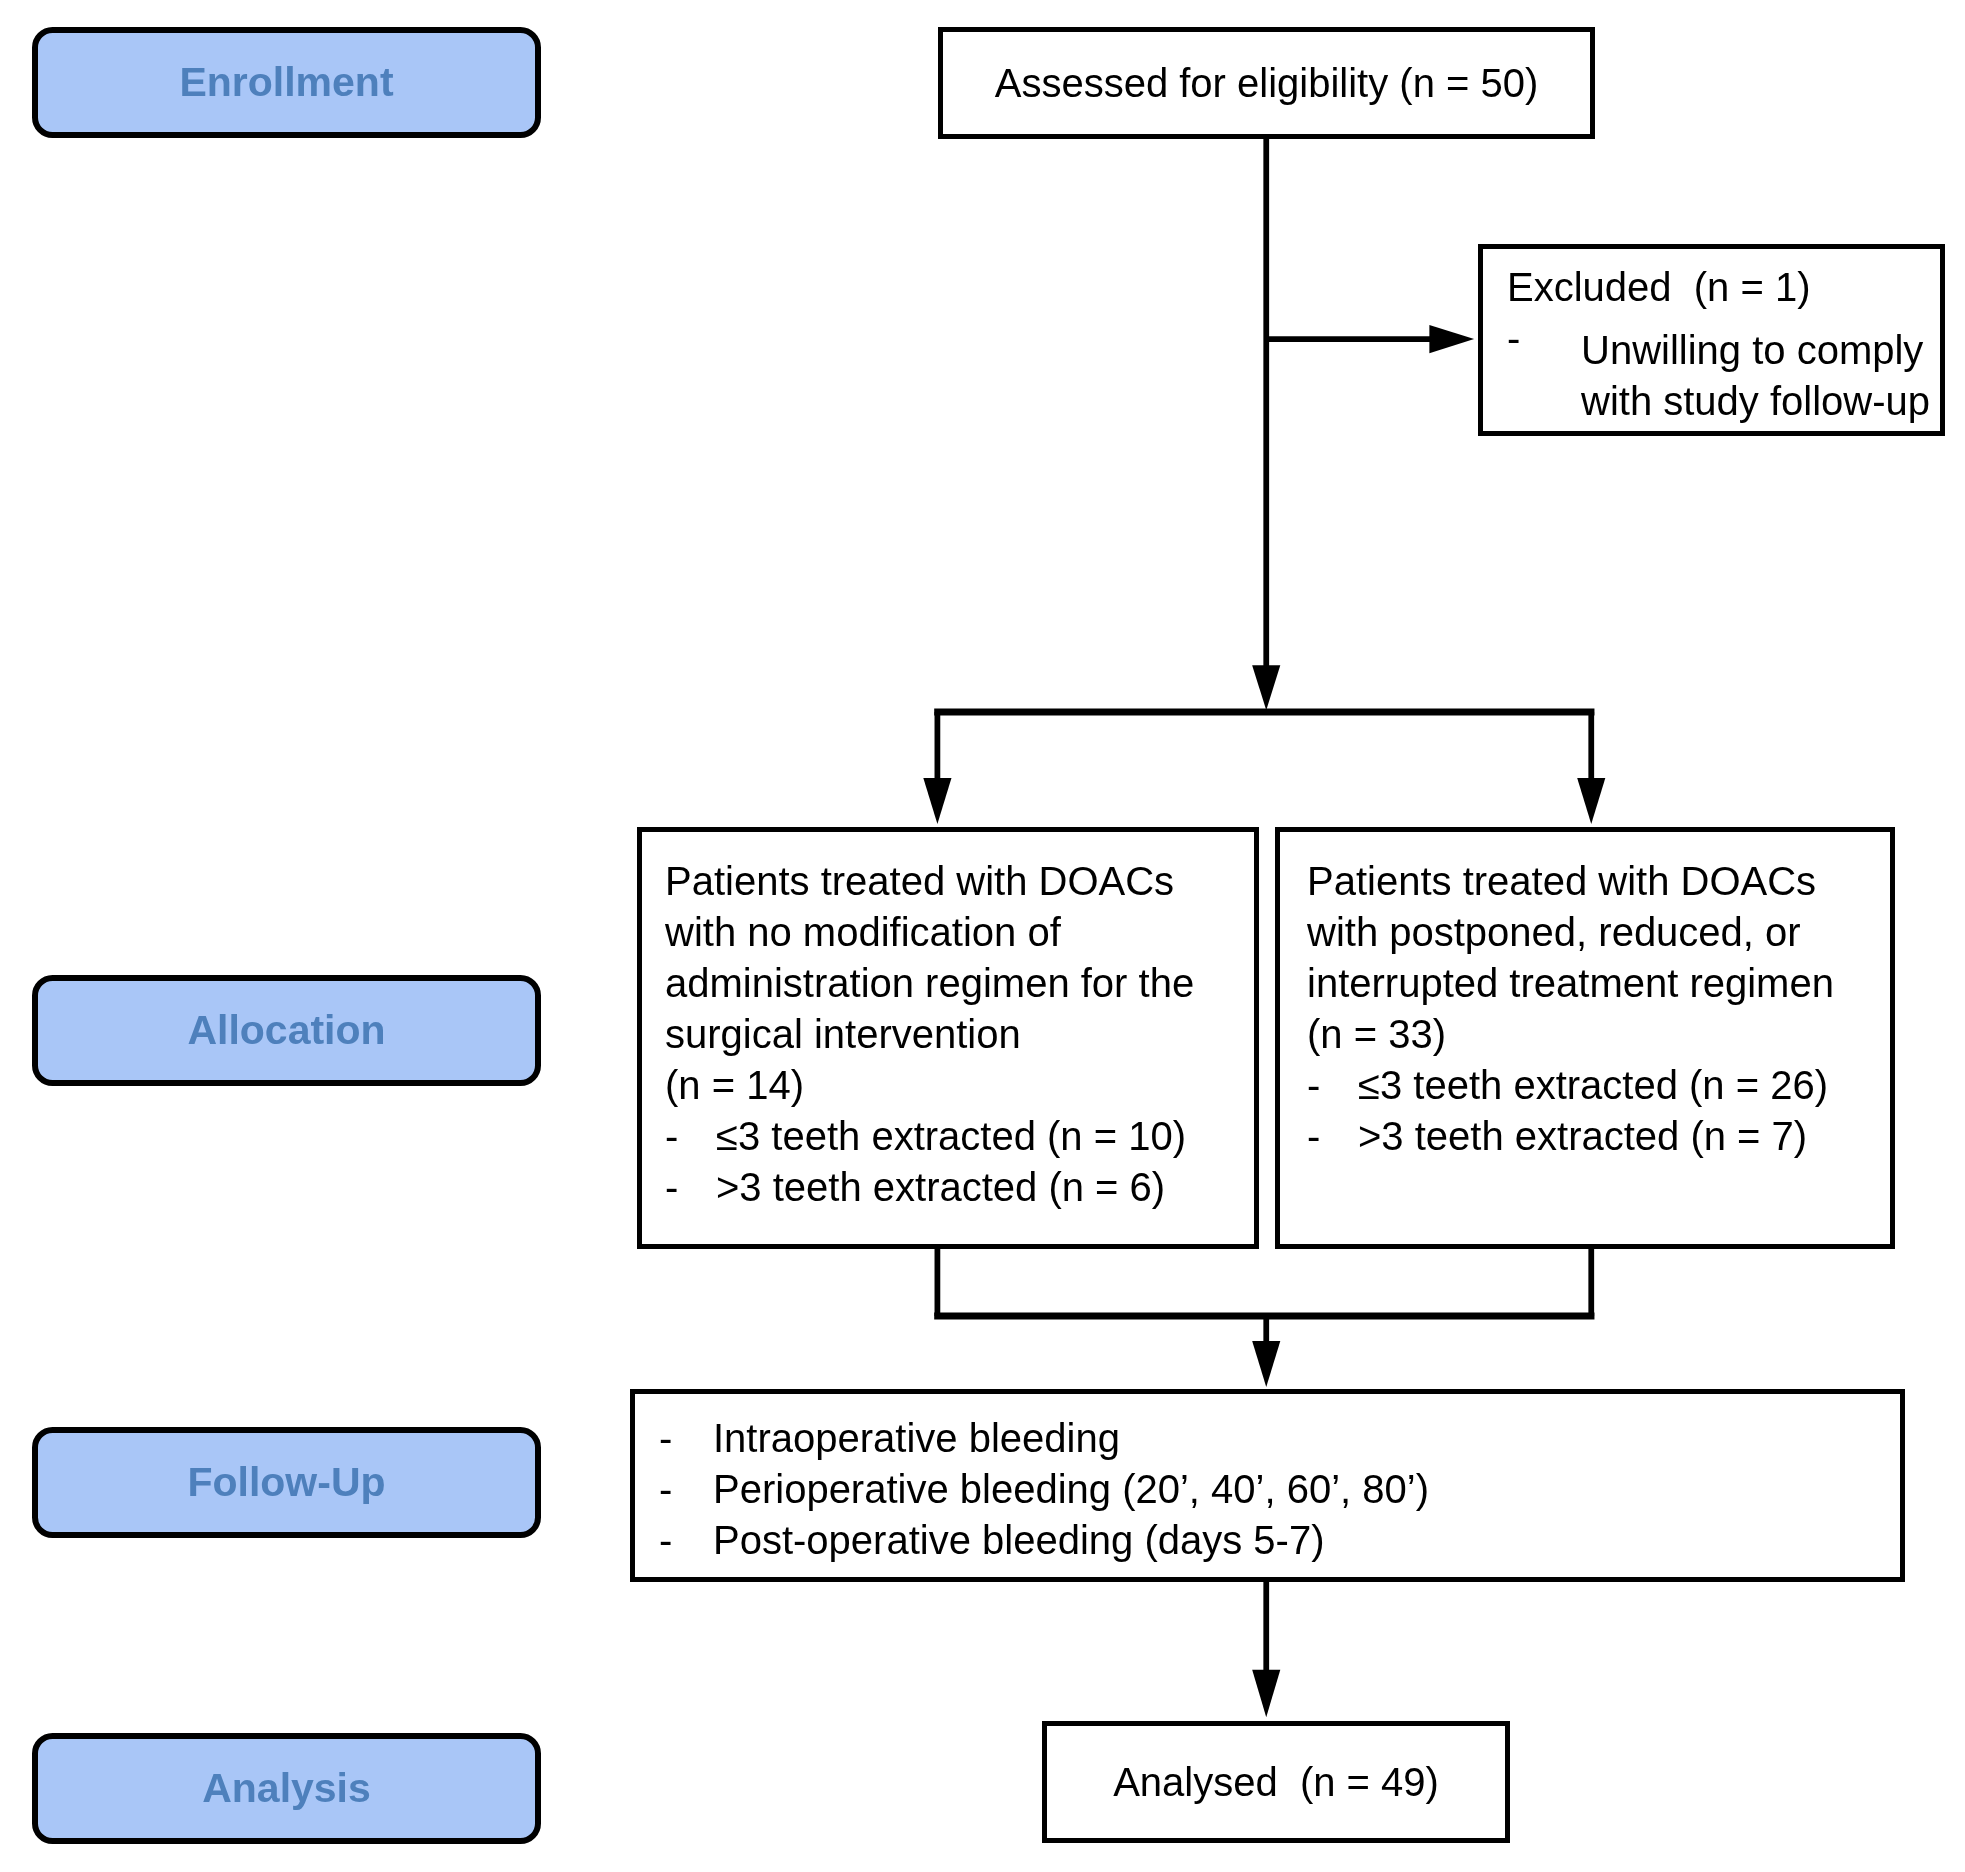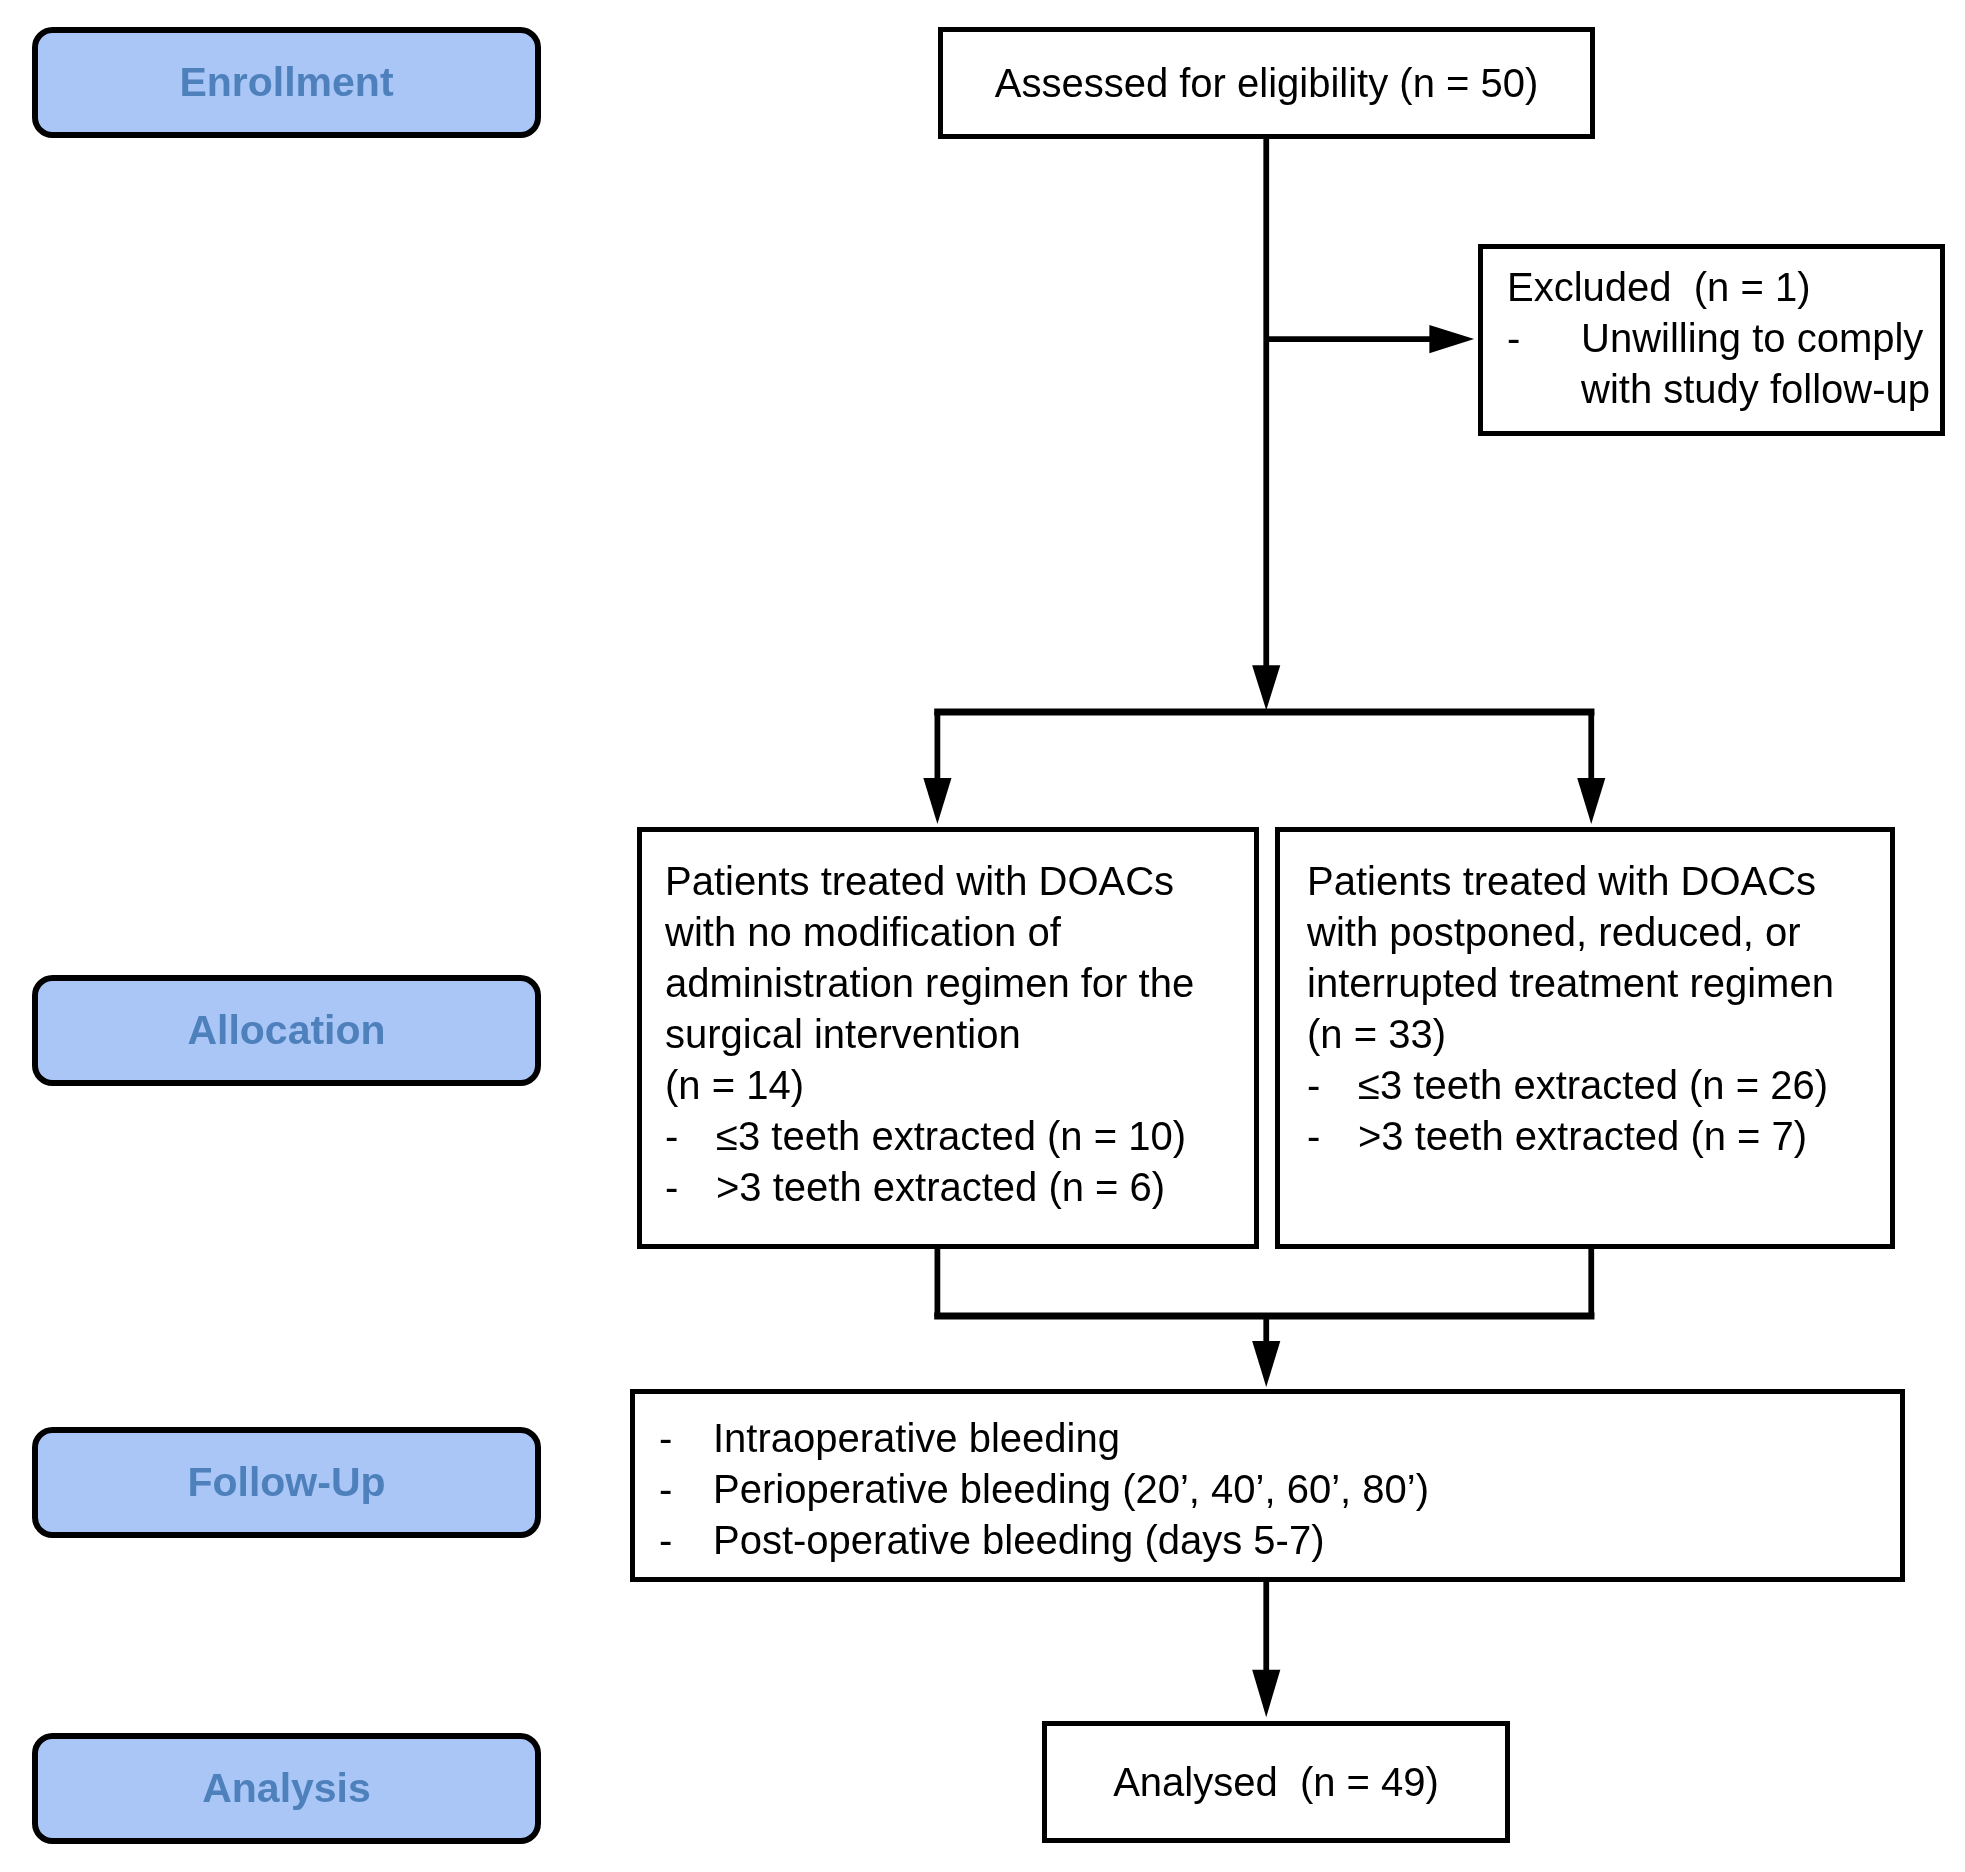--- a/index.html
+++ b/index.html
@@ -69,21 +69,21 @@
   }
   .bullet .dash {
     flex: 0 0 51px;
     width: 51px;
   }
   .bullet .btext {
     flex: 1 1 auto;
   }
   .excluded-box { padding: 12.8px 0 0 24px; }
   .excluded-box .dash { flex: 0 0 74px; width: 74px; }
-  .excluded-box .btext { max-width: 358px; }
+  .excluded-box .btext { max-width: 358px; margin-top: 12px; }
   .alloc-left-box  { padding: 24px 11.5px 0 23px; }
   .alloc-right-box { padding: 24px 9.6px 0 27px; }
   .followup-box { padding: 19px 12.8px 0 24px; }
   .followup-box .dash { flex: 0 0 54px; width: 54px; }
 </style>
 </head>
 <body>
 
 <div class="canvas">
 

